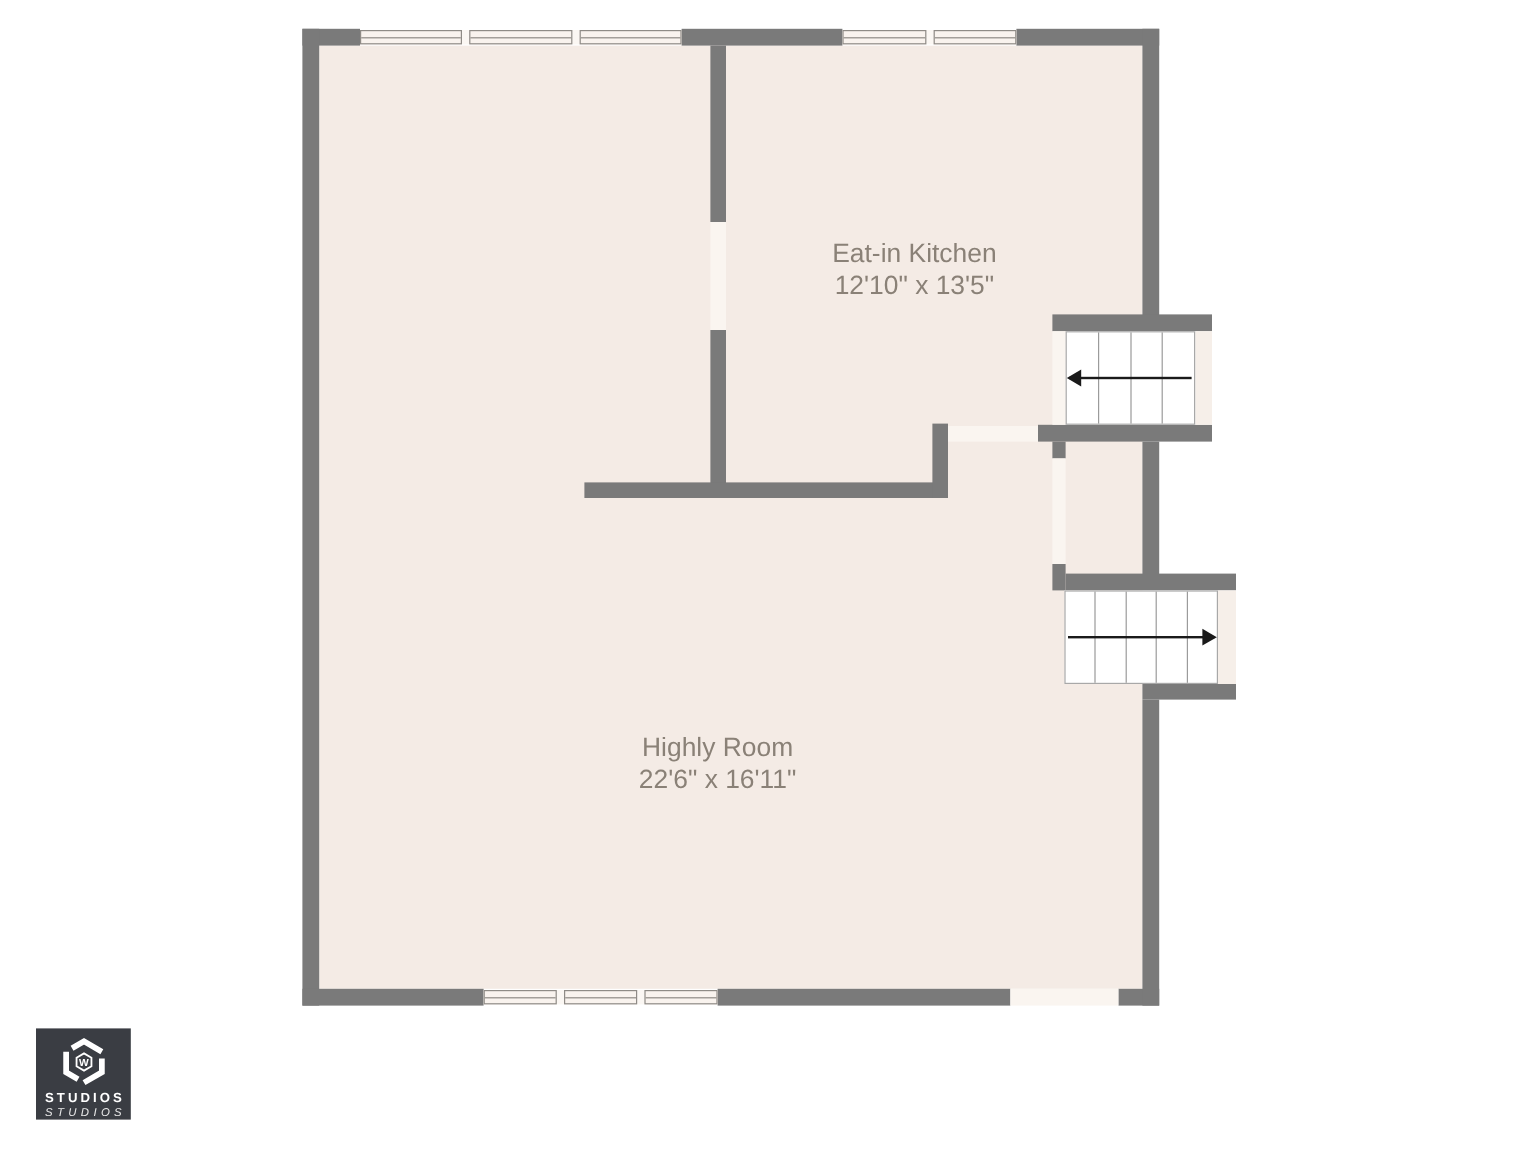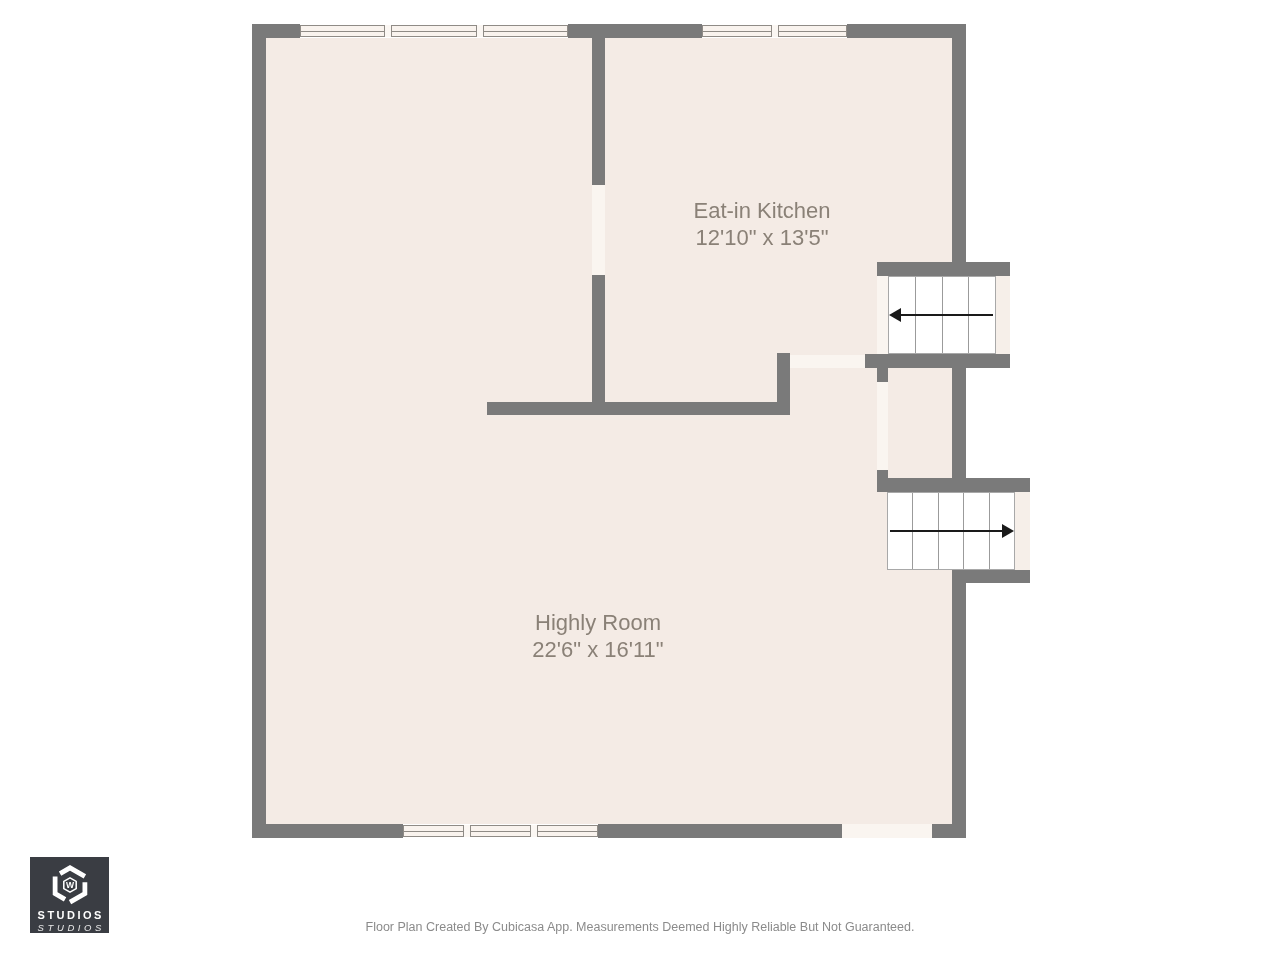--- a/index.html
+++ b/index.html
@@ -134,14 +134,13 @@
   <div class="logo">
     <svg width="46" height="42" viewBox="0 0 48 44">
       <polygon points="24,4 39.6,13 39.6,31 24,40 8.4,31 8.4,13" fill="none" stroke="#ffffff" stroke-width="5" stroke-dasharray="30 6" stroke-dashoffset="12"></polygon>
       <polygon points="24,14.5 30.5,18.25 30.5,25.75 24,29.5 17.5,25.75 17.5,18.25" fill="#3a3d43" stroke="#ffffff" stroke-width="1.6"></polygon>
       <text x="24" y="25.5" text-anchor="middle" fill="#ffffff" font-family="Liberation Sans, DejaVu Sans, sans-serif" font-size="9" font-weight="bold">W</text>
     </svg>
     <div class="logo-line1">STUDIOS</div>
     <div class="logo-line2">STUDIOS</div>
   </div>
 
-  <div class="footer">Floor Plan Created By Cubicasa App. Measurements Deemed Highly Reliable But Not Guaranteed.</div>
 </div>
 
 </body></html>

